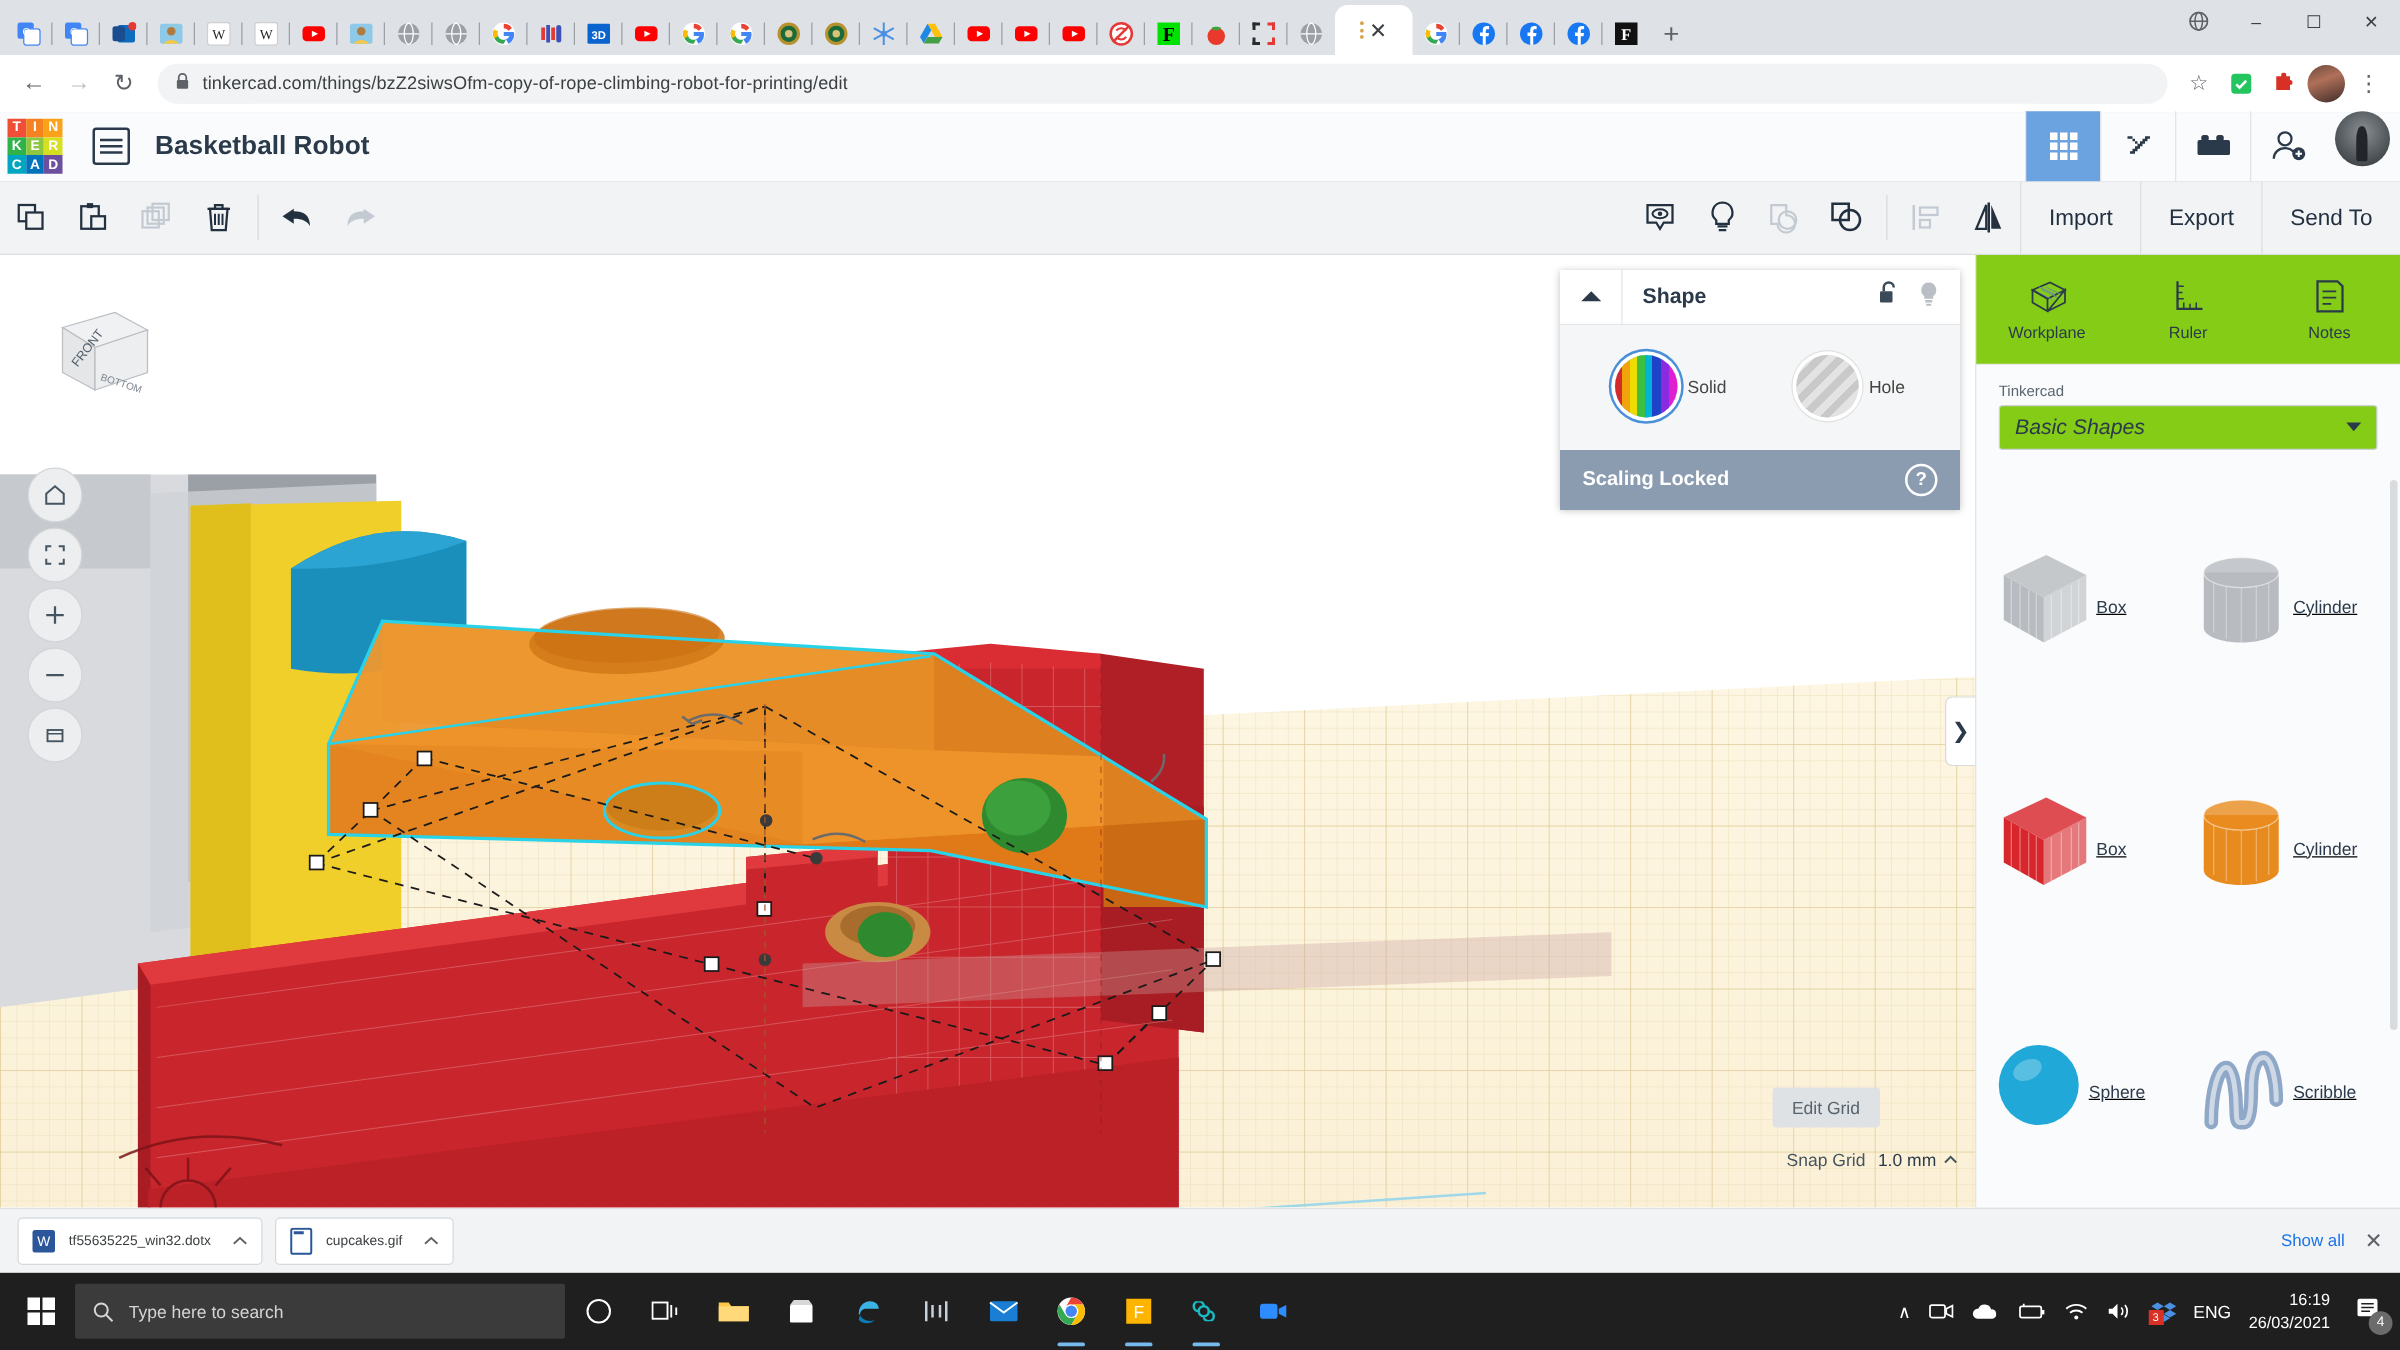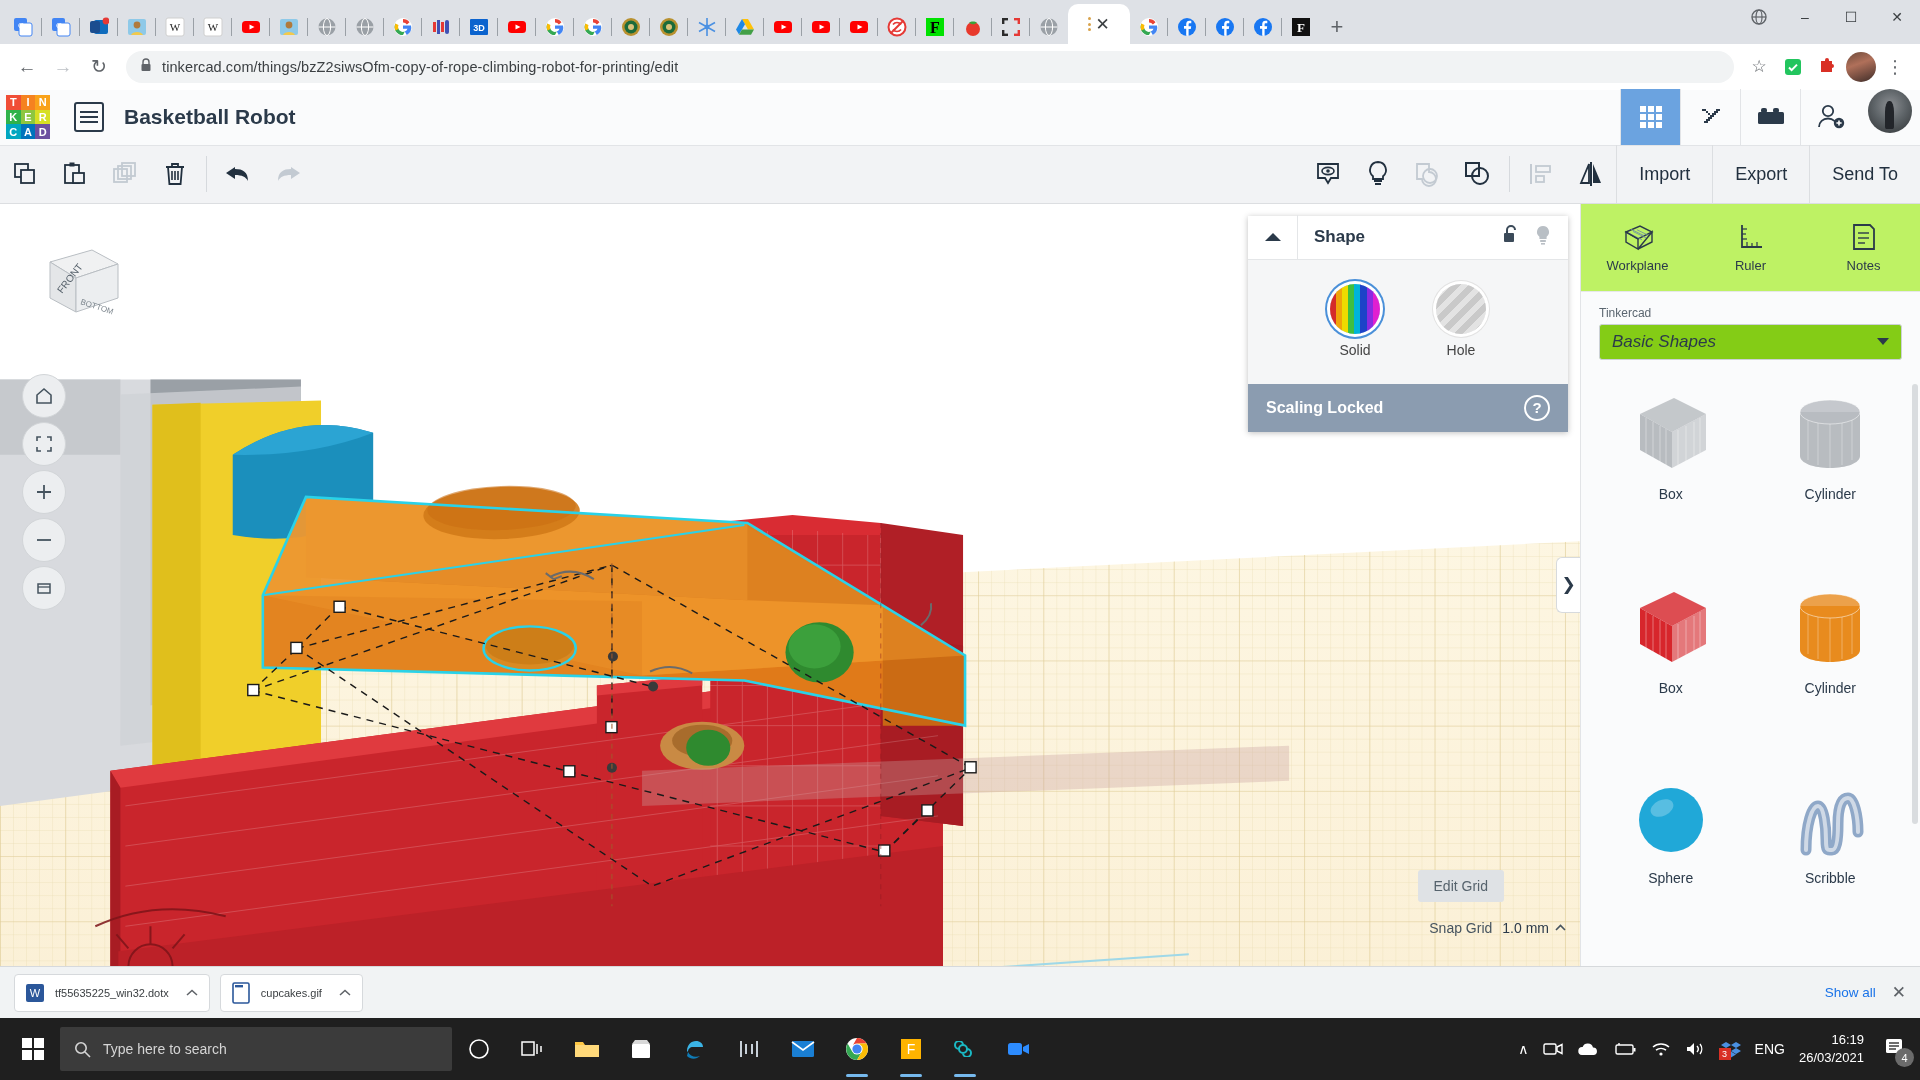--- a/index.html
+++ b/index.html
@@ -67,44 +67,44 @@
   .tb-right { margin-left:auto; display:flex; align-items:center; height:58px; }
   .tb-txtbtn { height:58px; padding:0 22px; display:flex; align-items:center; justify-content:center;
                font-size:18px; color:#22303f; border-left:1px solid #dcdee1; }
 
   
   .main { flex:1; display:flex; position:relative; }
   .canvas { flex:1; position:relative; overflow:hidden; background:#ffffff; }
 
   
   .sidebar { width:340px; background:#fafbfc; border-left:1px solid #e2e4e7; display:flex; flex-direction:column; position:relative;}
-  .side-tools { height:88px; display:flex; border-bottom:1px solid #e6e8ea; background:#bef264;}
+  .side-tools { height:88px; display:flex; border-bottom:1px solid #e6e8ea; background:#84cc16;}
   .side-tool { flex:1; display:flex; flex-direction:column; align-items:center; justify-content:center; gap:6px;
                color:#2b3a4a; font-size:13px; }
   .sel-wrap { padding:14px 18px 10px 18px; }
   .sel-label { font-size:12px; color:#5b6670; margin-bottom:4px; }
   .sel-box { border:1px solid #ccd1d6; background:#84cc16; border-radius:3px; padding:7px 12px;
              display:flex; align-items:center;font-style:italic; }
   .sel-box .val { font-size:17px; color:#2b3a4a; }
   .sel-box .caret { margin-left:auto; width:0;height:0;border-left:6px solid transparent;border-right:6px solid transparent;border-top:7px solid #2b3a4a;}
   .shapes-grid { flex:1; display:grid; grid-template-columns:1fr 1fr; gap:4px 0; padding:8px 10px; align-content:start; overflow:hidden;}
-  .shape-cell { display:flex; flex-direction:column; align-items:center; justify-content:flex-start; padding-top:14px; height:190px;}
+  .shape-cell { display:flex; flex-direction:row; align-items:center; justify-content:flex-start; padding-top:14px; height:190px;text-decoration:underline;}
   .shape-cell .name { font-size:14px; color:#2b3a4a; margin-top:10px; }
   .scrollbar { position:absolute; right:2px; top:180px; width:6px; height:440px; background:#d9dcdf; border-radius:3px;}
 
   
   .inspector { position:absolute; right:352px; top:12px; width:320px; background:#f5f6f7;
                box-shadow:0 1px 6px rgba(0,0,0,.25); z-index:30; }
   .insp-head { height:44px; background:#fff; display:flex; align-items:center; border-bottom:1px solid #e4e6e8;}
   .insp-collapse { width:50px; height:44px; display:flex; align-items:center; justify-content:center;
                    border-right:1px solid #e4e6e8; }
   .insp-title { font-size:17px; font-weight:bold; color:#2b3a4a; margin-left:16px; }
   .insp-head-icons { margin-left:auto; display:flex; gap:14px; padding-right:16px; }
   .insp-body { display:flex; justify-content:center; gap:56px; padding:24px 0 26px 0; background:#f5f6f7;}
-  .swatch-wrap { display:flex; flex-direction:column; align-items:center; gap:8px; }
+  .swatch-wrap { display:flex; flex-direction:row; align-items:center; gap:8px; }
   .swatch { width:50px; height:50px; border-radius:50%; }
   .swatch.solid { background:linear-gradient(90deg,#d42a2a 0%,#d42a2a 12%,#f0a30a 12%,#f0a30a 24%,#eedb00 24%,#eedb00 36%,#3fbf3f 36%,#3fbf3f 48%,#00b4d8 48%,#00b4d8 60%,#1e43c8 60%,#1e43c8 74%,#8a2be2 74%,#8a2be2 87%,#e020d0 87%);
            box-shadow:0 0 0 3px #fff, 0 0 0 5px #4a90d9;}
   .swatch.hole { background:repeating-linear-gradient(135deg,#c9c9c9 0 6px,#e3e3e3 6px 12px); box-shadow:0 0 0 3px #fff,0 0 0 4px #e2e2e2;}
   .swatch-wrap .lbl { font-size:14px; color:#444; }
   .insp-footer { background:#8b9cb0; height:48px; display:flex; align-items:center; padding:0 18px;font-weight:bold; }
   .insp-footer .txt { color:#fff; font-size:16px; }
   .qmark { margin-left:auto; width:26px; height:26px; border:2px solid #fff; border-radius:50%;
            color:#fff; display:flex; align-items:center; justify-content:center; font-size:15px;}
 

